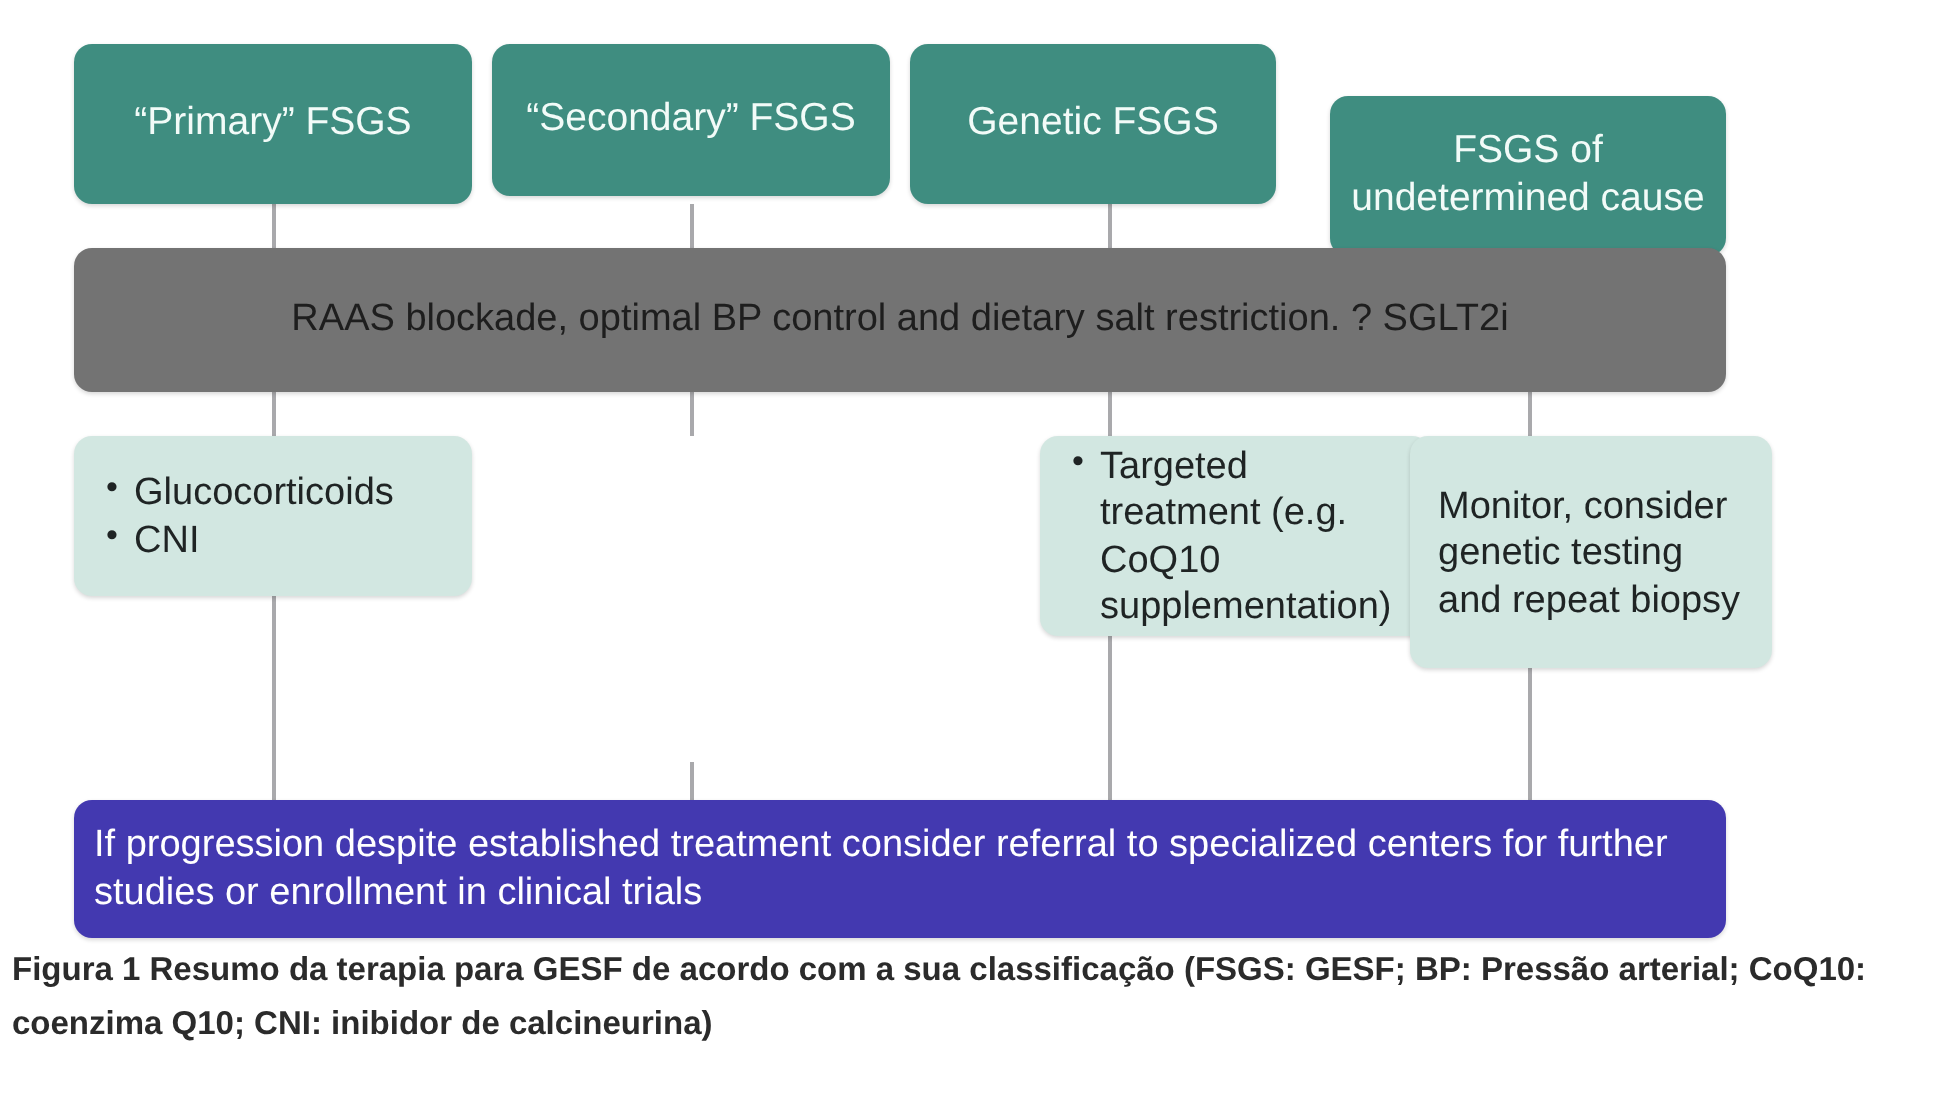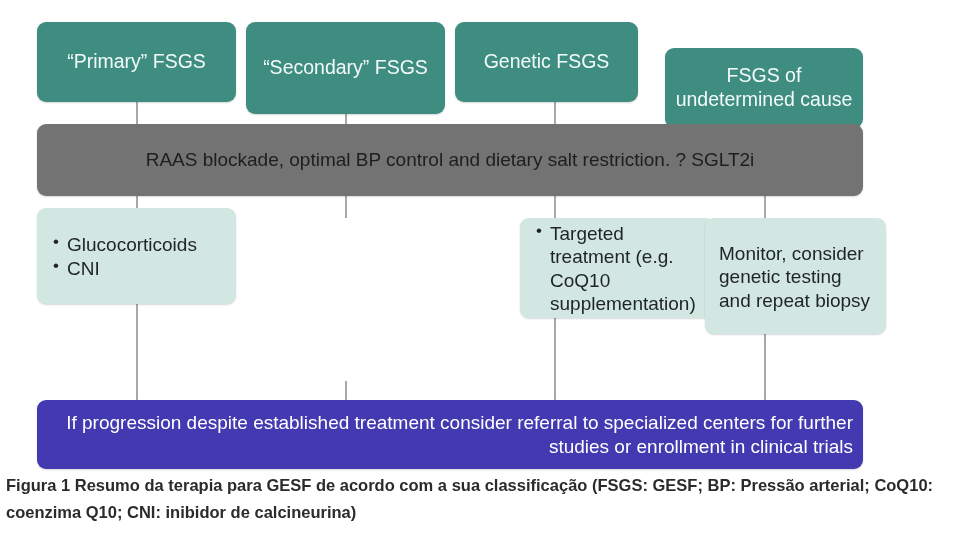--- a/index.html
+++ b/index.html
@@ -62,21 +62,21 @@
     align-items: flex-start;
     padding: 14px 14px 12px 14px;
   }
 
   .node-mint.centered-v { align-items: center; }
 
   .node-blue {
     background: #4339b0;
     color: #ffffff;
     font-size: 19px;
-    text-align: right;
+    text-align: left;
   }
 
   .bullets {
     list-style: none;
     margin: 0;
     padding: 0;
   }
   .bullets li {
     position: relative;
     padding-left: 16px;
@@ -122,38 +122,38 @@
 
   <div class="connector" style="left:136px; top:298px; height:102px;"></div>
   <div class="connector" style="left:345px; top:381px; height:19px;"></div>
   <div class="connector" style="left:554px; top:318px; height:82px;"></div>
   <div class="connector" style="left:764px; top:318px; height:82px;"></div>
 
   <div class="node node-teal" style="left:37px; top:22px; width:199px; height:80px;">
     <span>“Primary” FSGS</span>
   </div>
 
-  <div class="node node-teal" style="left:246px; top:22px; width:199px; height:92px;">
+  <div class="node node-teal" style="left:246px; top:22px; width:199px; height:76px;">
     <span>“Secondary” FSGS</span>
   </div>
 
   <div class="node node-teal" style="left:455px; top:22px; width:183px; height:80px;">
     <span>Genetic FSGS</span>
   </div>
 
   <div class="node node-teal" style="left:665px; top:22px; width:198px; height:80px; white-space:pre-line;margin-top:26px;">
     <span>FSGS of
 undetermined cause</span>
   </div>
 
   <div class="node node-salmon" style="left:37px; top:124px; width:826px; height:72px;">
     <span>RAAS blockade, optimal BP control and dietary salt restriction. ? SGLT2i</span>
   </div>
 
-  <div class="node node-mint centered-v" style="left:37px; top:208px; width:199px; height:96px;">
+  <div class="node node-mint centered-v" style="left:37px; top:218px; width:199px; height:80px;">
     <ul class="bullets">
       <li>Glucocorticoids</li>
       <li>CNI</li>
     </ul>
   </div>
 
 
   <div class="node node-mint centered-v" style="left:472px; top:218px; width:195px; height:100px;margin-left:48px;">
     <ul class="bullets">
       <li>Targeted treatment (e.g. CoQ10 supplementation)</li>

